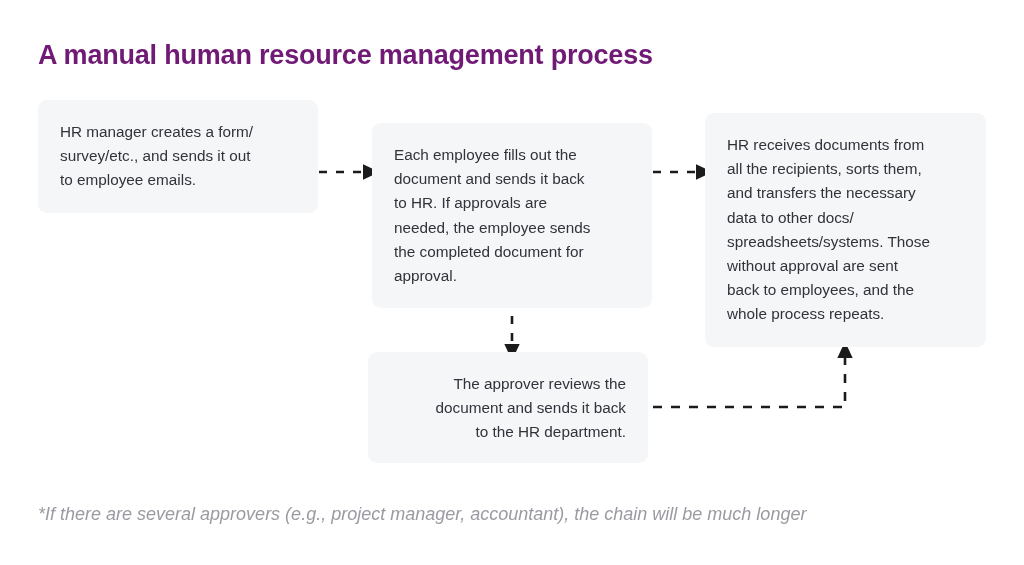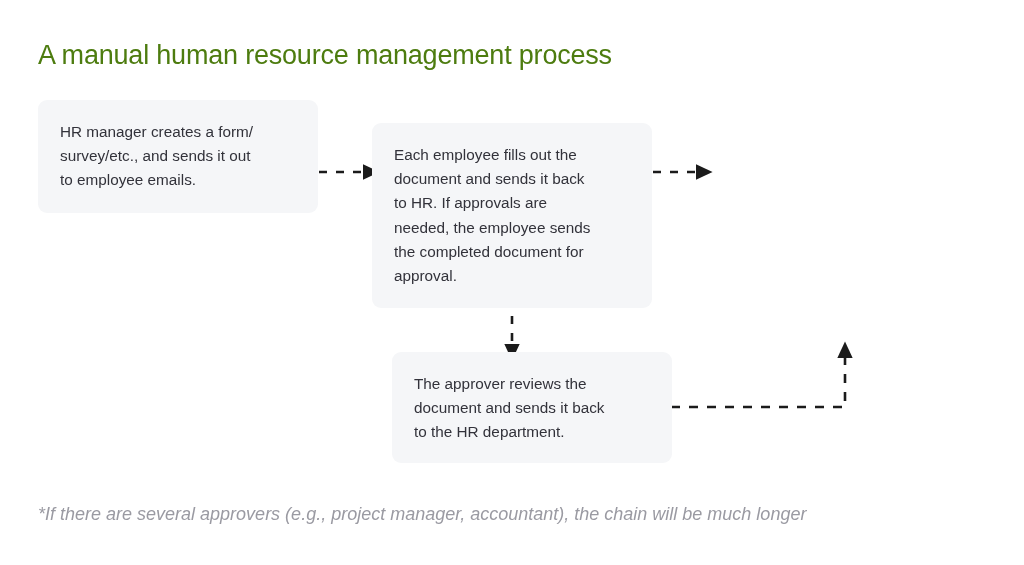--- a/index.html
+++ b/index.html
@@ -18,43 +18,43 @@
     width: 1024px;
     height: 565px;
     background: #ffffff;
   }
   
   #page-title {
     position: absolute;
     left: 38px;
     top: 40px;
     font-size: 27px;
-    font-weight: normal;
-    color: #4d7c0f;
+    font-weight: bold;
+    color: #701a75;
     letter-spacing: -0.2px;
     white-space: nowrap;
   }
   
   .flow-box {
     position: absolute;
     background: #f5f6f8;
     border-radius: 9px;
     box-sizing: border-box;
     padding: 20px 22px 18px 22px;
   }
   .flow-box-text {
     font-size: 15.3px;
     line-height: 24.2px;
     color: #32323a;
     white-space: pre-line;
   }
   #box-1 { left: 38px;  top: 100px; width: 280px; height: 113px; }
   #box-2 { left: 372px; top: 123px; width: 280px; height: 185px; }
   #box-3 { left: 705px; top: 113px; width: 281px; height: 234px; }
-  #box-4 { left: 392px; top: 352px; width: 280px; height: 111px; }
+  #box-4 { left: 368px; top: 352px; width: 280px; height: 111px; text-align: right; }
 
   
   #connectors {
     position: absolute;
     left: 0;
     top: 0;
     width: 1024px;
     height: 565px;
     pointer-events: none;
   }
@@ -106,20 +106,30 @@
 
   <div id="box-2" class="flow-box">
     <div class="flow-box-text">Each employee fills out the
 document and sends it back
 to HR. If approvals are
 needed, the employee sends
 the completed document for
 approval.</div>
   </div>
 
+  <div id="box-3" class="flow-box">
+    <div class="flow-box-text">HR receives documents from
+all the recipients, sorts them,
+and transfers the necessary
+data to other docs/
+spreadsheets/systems. Those
+without approval are sent
+back to employees, and the
+whole process repeats.</div>
+  </div>
 
   <div id="box-4" class="flow-box">
     <div class="flow-box-text">The approver reviews the
 document and sends it back
 to the HR department.</div>
   </div>
 
   <div id="footnote">*If there are several approvers (e.g., project manager, accountant), the chain will be much longer</div>
 
 </div>

